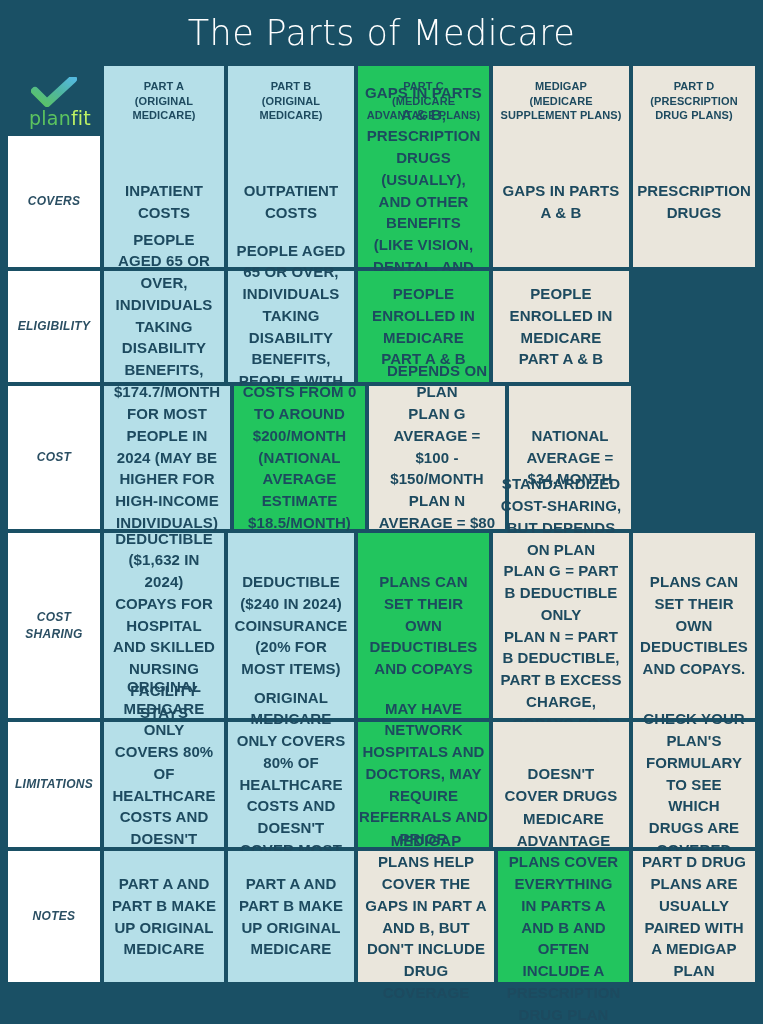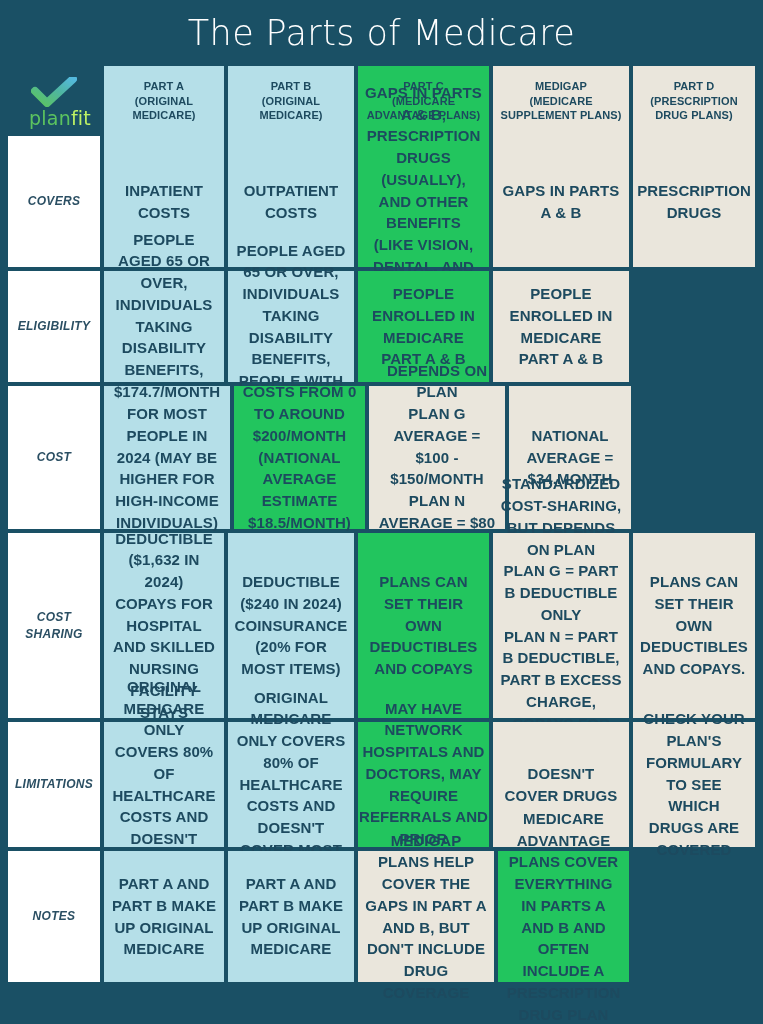--- a/index.html
+++ b/index.html
@@ -450,17 +450,24 @@
               </div>
             </div>
           </div>
           <div class="cell c-c green">
             <div class="cell-inner">
               <div class="body-text">
                 <span class="blk">MEDICARE ADVANTAGE PLANS COVER EVERYTHING IN PARTS A AND B AND OFTEN INCLUDE A PRESCRIPTION DRUG PLAN</span>
               </div>
             </div>
           </div>
+          <div class="cell c-d beige">
+            <div class="cell-inner">
+              <div class="body-text">
+                <span class="blk">PART D DRUG PLANS ARE USUALLY PAIRED WITH A MEDIGAP PLAN</span>
+              </div>
+            </div>
+          </div>
         </div>
       </div>
 
   </div>
 </div>
 
 </body></html>

